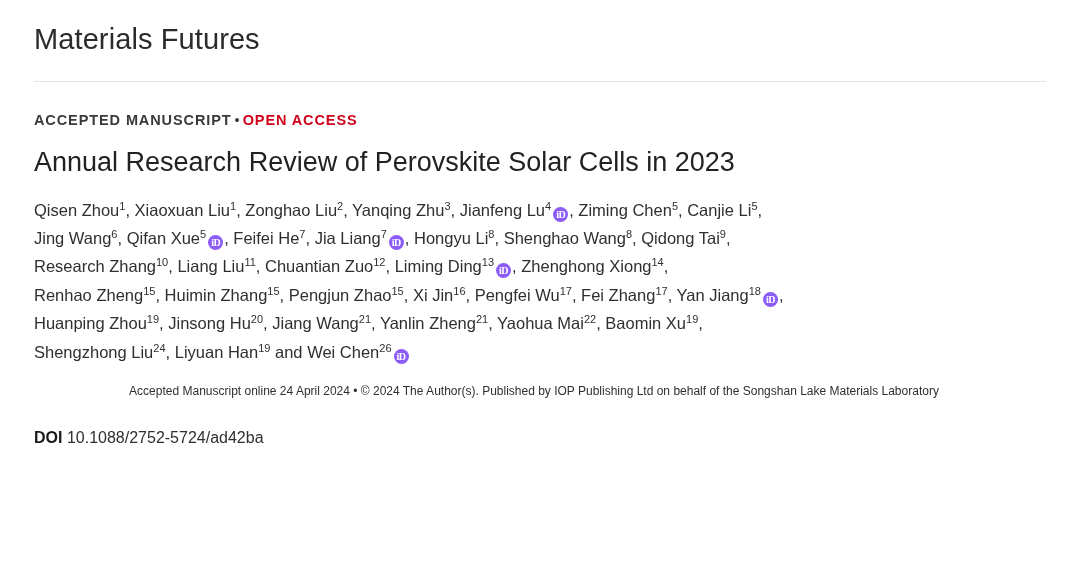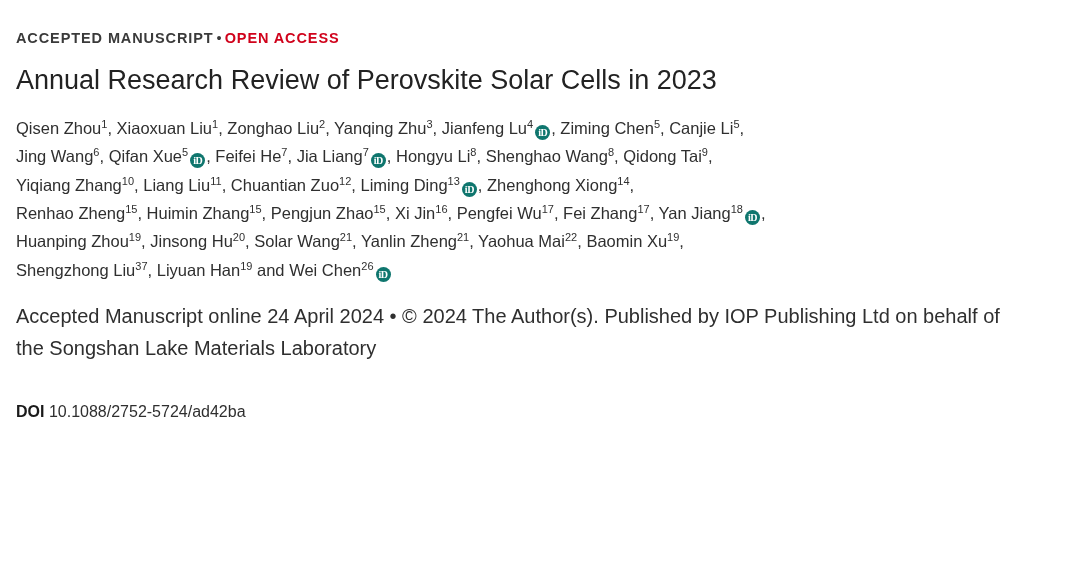--- a/index.html
+++ b/index.html
@@ -29,21 +29,21 @@
     color: #2b2b2b;
     letter-spacing: 0.1px;
     line-height: 1.2;
   }
   .header-rule {
     margin-top: 24px;
     border-bottom: 1px solid #e2e2e2;
     width: 100%;
   }
   .article-block {
-    padding: 30px 34px 0 16px;
+    padding: 30px 34px 0 34px;
   }
   .status-line {
     font-size: 14.5px;
     letter-spacing: 0.9px;
     font-weight: 600;
     color: #3a3a3a;
     margin-bottom: 14px;
   }
   .status-sep {
     color: #3a3a3a;
@@ -72,69 +72,74 @@
   .authors sup {
     font-size: 11px;
     vertical-align: super;
     line-height: 0;
   }
   .orcid {
     display: inline-block;
     width: 15px;
     height: 15px;
     border-radius: 50%;
-    background: #0f766e;
+    background: #8b5cf6;
     color: #ffffff;
     font-size: 10px;
     font-weight: bold;
     font-family: "Liberation Serif", serif;
     text-align: center;
     line-height: 15px;
     vertical-align: -2px;
     margin: 0 1px 0 2px;
     letter-spacing: -0.5px;
   }
   .pub-note {
     margin-top: 16px;
-    font-size: 20px;
+    font-size: 12px;
     line-height: 1.62;
     color: #2f2f2f;
     max-width: 1000px;
+    text-align: center;
   }
   .doi-line {
-    margin-top: 38px;
+    margin-top: 28px;
     font-size: 16px;
     color: #2f2f2f;
   }
   .doi-label {
     font-weight: bold;
     color: #1a1a1a;
   }
 </style>
 </head>
 <body>
 
 <div class="page">
 
+  <div class="journal-header">
+    <div class="journal-title">Materials Futures</div>
+    <div class="header-rule"></div>
+  </div>
 
   <div class="article-block">
 
     <div class="status-line">
       <span>ACCEPTED MANUSCRIPT</span><span class="status-sep">•</span><span class="open-access">OPEN ACCESS</span>
     </div>
 
     <h1 class="article-title">Annual Research Review of Perovskite Solar Cells in 2023</h1>
 
     <div class="authors">
         <div><span>Qisen Zhou</span><sup>1</sup><span>, </span><span>Xiaoxuan Liu</span><sup>1</sup><span>, </span><span>Zonghao Liu</span><sup>2</sup><span>, </span><span>Yanqing Zhu</span><sup>3</sup><span>, </span><span>Jianfeng Lu</span><sup>4</sup><span class="orcid">iD</span><span>, </span><span>Ziming Chen</span><sup>5</sup><span>, </span><span>Canjie Li</span><sup>5</sup><span>,</span></div>
         <div><span>Jing Wang</span><sup>6</sup><span>, </span><span>Qifan Xue</span><sup>5</sup><span class="orcid">iD</span><span>, </span><span>Feifei He</span><sup>7</sup><span>, </span><span>Jia Liang</span><sup>7</sup><span class="orcid">iD</span><span>, </span><span>Hongyu Li</span><sup>8</sup><span>, </span><span>Shenghao Wang</span><sup>8</sup><span>, </span><span>Qidong Tai</span><sup>9</sup><span>,</span></div>
-        <div><span>Yiqiang Zhang</span><sup>10</sup><span>, </span><span>Liang Liu</span><sup>11</sup><span>, </span><span>Chuantian Zuo</span><sup>12</sup><span>, </span><span>Liming Ding</span><sup>13</sup><span class="orcid">iD</span><span>, </span><span>Zhenghong Xiong</span><sup>14</sup><span>,</span></div>
+        <div><span>Research Zhang</span><sup>10</sup><span>, </span><span>Liang Liu</span><sup>11</sup><span>, </span><span>Chuantian Zuo</span><sup>12</sup><span>, </span><span>Liming Ding</span><sup>13</sup><span class="orcid">iD</span><span>, </span><span>Zhenghong Xiong</span><sup>14</sup><span>,</span></div>
         <div><span>Renhao Zheng</span><sup>15</sup><span>, </span><span>Huimin Zhang</span><sup>15</sup><span>, </span><span>Pengjun Zhao</span><sup>15</sup><span>, </span><span>Xi Jin</span><sup>16</sup><span>, </span><span>Pengfei Wu</span><sup>17</sup><span>, </span><span>Fei Zhang</span><sup>17</sup><span>, </span><span>Yan Jiang</span><sup>18</sup><span class="orcid">iD</span><span>,</span></div>
-        <div><span>Huanping Zhou</span><sup>19</sup><span>, </span><span>Jinsong Hu</span><sup>20</sup><span>, </span><span>Solar Wang</span><sup>21</sup><span>, </span><span>Yanlin Zheng</span><sup>21</sup><span>, </span><span>Yaohua Mai</span><sup>22</sup><span>, </span><span>Baomin Xu</span><sup>19</sup><span>,</span></div>
-        <div><span>Shengzhong Liu</span><sup>37</sup><span>, </span><span>Liyuan Han</span><sup>19</sup><span> and </span><span>Wei Chen</span><sup>26</sup><span class="orcid">iD</span></div>
+        <div><span>Huanping Zhou</span><sup>19</sup><span>, </span><span>Jinsong Hu</span><sup>20</sup><span>, </span><span>Jiang Wang</span><sup>21</sup><span>, </span><span>Yanlin Zheng</span><sup>21</sup><span>, </span><span>Yaohua Mai</span><sup>22</sup><span>, </span><span>Baomin Xu</span><sup>19</sup><span>,</span></div>
+        <div><span>Shengzhong Liu</span><sup>24</sup><span>, </span><span>Liyuan Han</span><sup>19</sup><span> and </span><span>Wei Chen</span><sup>26</sup><span class="orcid">iD</span></div>
       </div>
 
     <div class="pub-note">Accepted Manuscript online 24 April 2024 • © 2024 The Author(s). Published by IOP Publishing Ltd on behalf of the Songshan Lake Materials Laboratory</div>
 
     <div class="doi-line">
       <span class="doi-label">DOI</span>
       <span>10.1088/2752-5724/ad42ba</span>
     </div>
 
   </div>

